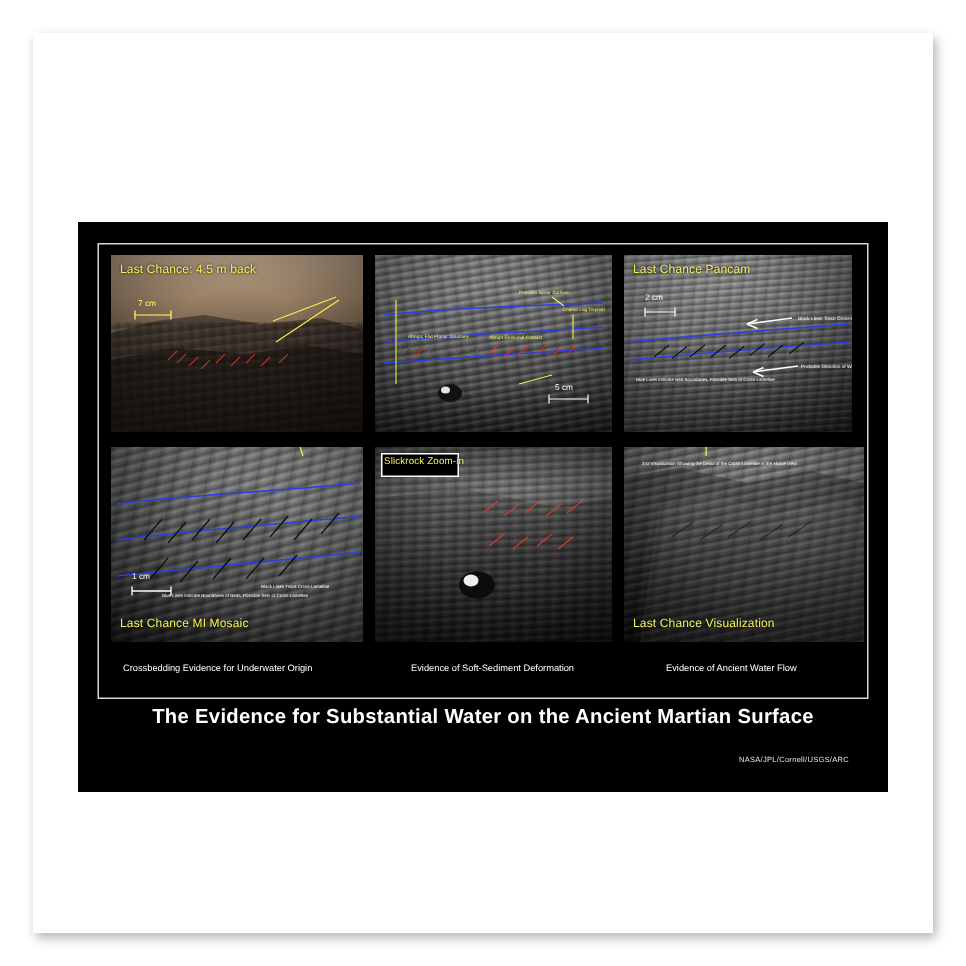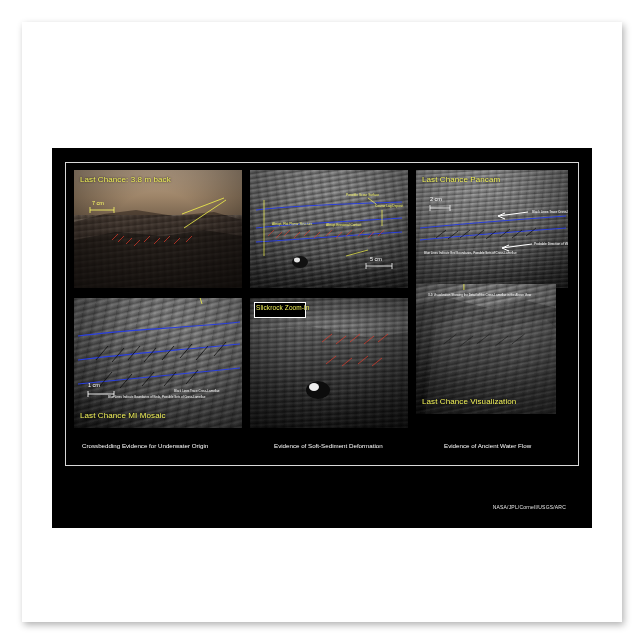--- a/index.html
+++ b/index.html
@@ -202,21 +202,21 @@
 
           <g stroke="#f5f54a" stroke-width="0.8" fill="none">
             <path d="M108,44 L150,28"></path>
             <path d="M110,58 L152,30"></path>
           </g>
         </svg>
         <div class="scalebar-label" style="left:18px; top:30px;">7 cm</div>
         <svg class="overlay" viewBox="0 0 168 118" preserveAspectRatio="none">
           <path d="M16,40 L40,40 M16,37 L16,43 M40,37 L40,43" stroke="#ffff66" stroke-width="0.8" fill="none"></path>
         </svg>
-        <div class="cell-label" style="left:6px; top:5px;">Last Chance:  3.8 m back</div>
+        <div class="cell-label" style="left:6px; top:5px;">Last Chance:  4.5 m back</div>
       </div>
 
       <div class="cell" style="left:198px; top:22px; width:158px; height:118px;">
         <div class="rock rock-b"></div>
         <div class="vign"></div>
         <svg class="overlay" viewBox="0 0 158 118" preserveAspectRatio="none">
 
           <g stroke="#2a3fe0" stroke-width="1" fill="none">
             <path d="M6,40 C40,36 90,34 152,32"></path>
             <path d="M6,58 C40,54 90,52 152,48"></path>
@@ -349,21 +349,21 @@
             <path d="M122,68 L132,60"></path>
           </g>
 
           <ellipse cx="68" cy="92" rx="12" ry="9" fill="#0c0c0c"></ellipse>
           <ellipse cx="64" cy="89" rx="5" ry="4" fill="#ededed"></ellipse>
         </svg>
         <div class="inset-box" style="left:4px; top:4px; width:50px; height:14px; background:#000;"></div>
         <div class="cell-label" style="left:6px; top:6px; font-size:6.5px;">Slickrock Zoom-in</div>
       </div>
 
-      <div class="cell" style="left:364px; top:136px; width:140px; height:130px;">
+      <div class="cell" style="left:364px; top:150px; width:160px; height:130px;">
         <div class="rock rock-f"></div>
         <div class="vign"></div>
         <svg class="overlay" viewBox="0 0 152 130" preserveAspectRatio="none">
           <path d="M0,20 L36,14 L78,24 L118,16 L152,24 L152,130 L0,130 Z" fill="rgba(0,0,0,0.25)"></path>
           <path d="M22,40 L58,32 L96,44 L140,34 L152,44 L152,130 L10,130 Z" fill="rgba(255,255,255,0.05)"></path>
           <g stroke="#151515" stroke-width="0.6" fill="none">
             <path d="M30,60 L44,50"></path>
               <path d="M48,62 L62,52"></path>
               <path d="M66,60 L80,50"></path>
             <path d="M86,62 L100,52"></path>
@@ -374,18 +374,19 @@
           </g>
         </svg>
         <div class="tiny" style="left:12px; top:10px; font-size:3px;">3-D Visualization Showing the Detail of the Cross-Lamellae in the Above View</div>
         <div class="cell-label" style="left:6px; top:113px;">Last Chance Visualization</div>
       </div>
 
       <div class="caption" style="left:30px; top:294px;">Crossbedding Evidence for Underwater Origin</div>
       <div class="caption" style="left:222px; top:294px;">Evidence of Soft-Sediment Deformation</div>
       <div class="caption" style="left:392px; top:294px;">Evidence of Ancient Water Flow</div>
 
+      <div id="main-title">The Evidence for Substantial Water on the Ancient Martian Surface</div>
 
       <div id="credit">NASA/JPL/Cornell/USGS/ARC</div>
 
     </div>
   </div>
 </div>
 
 </body></html>

